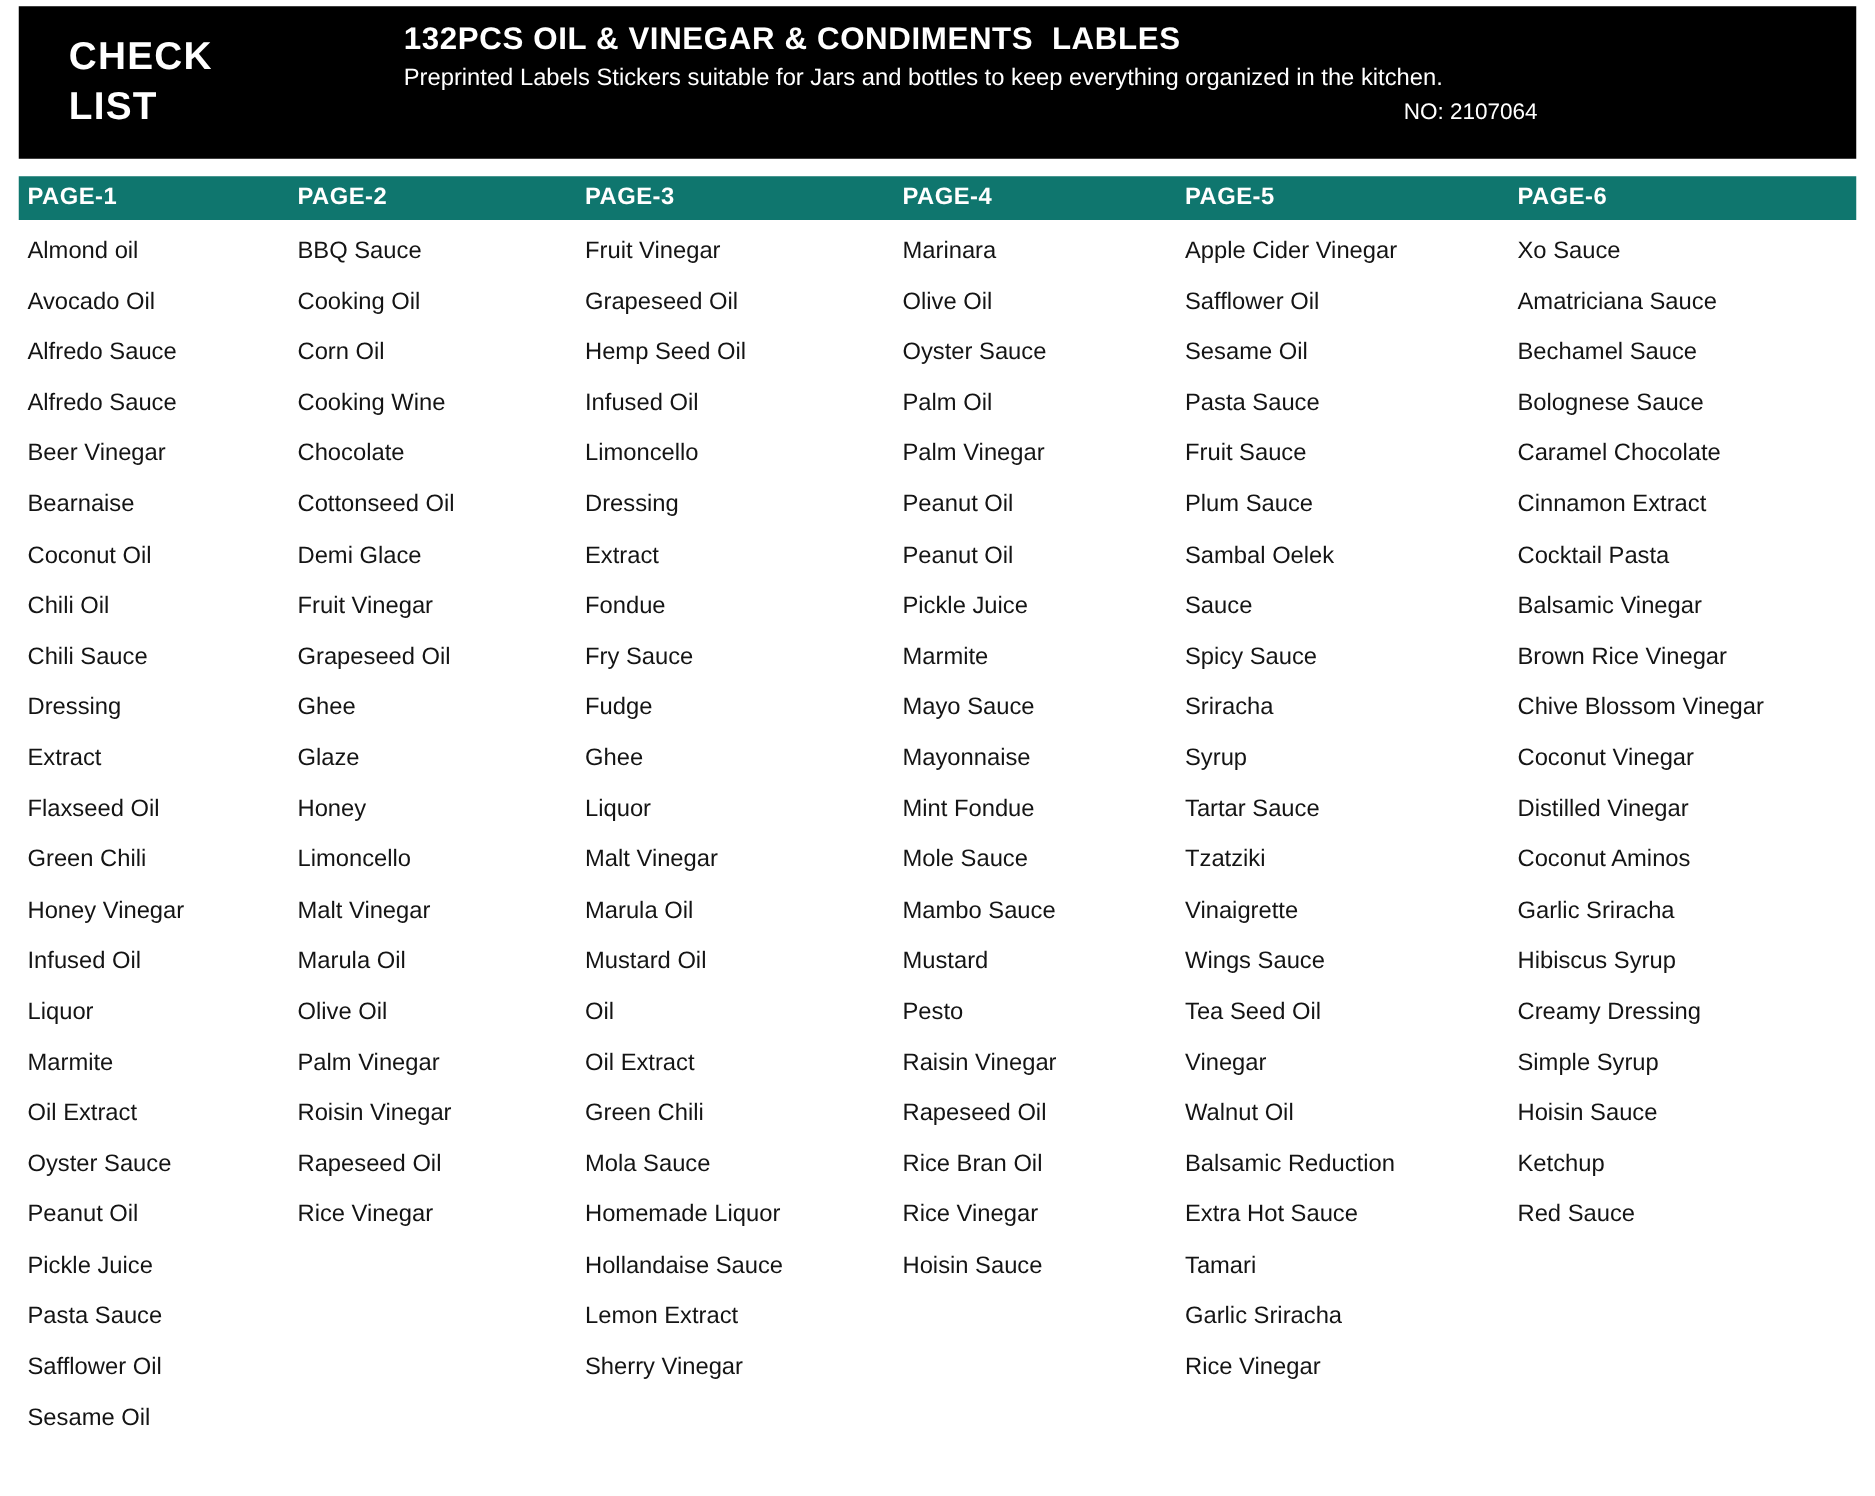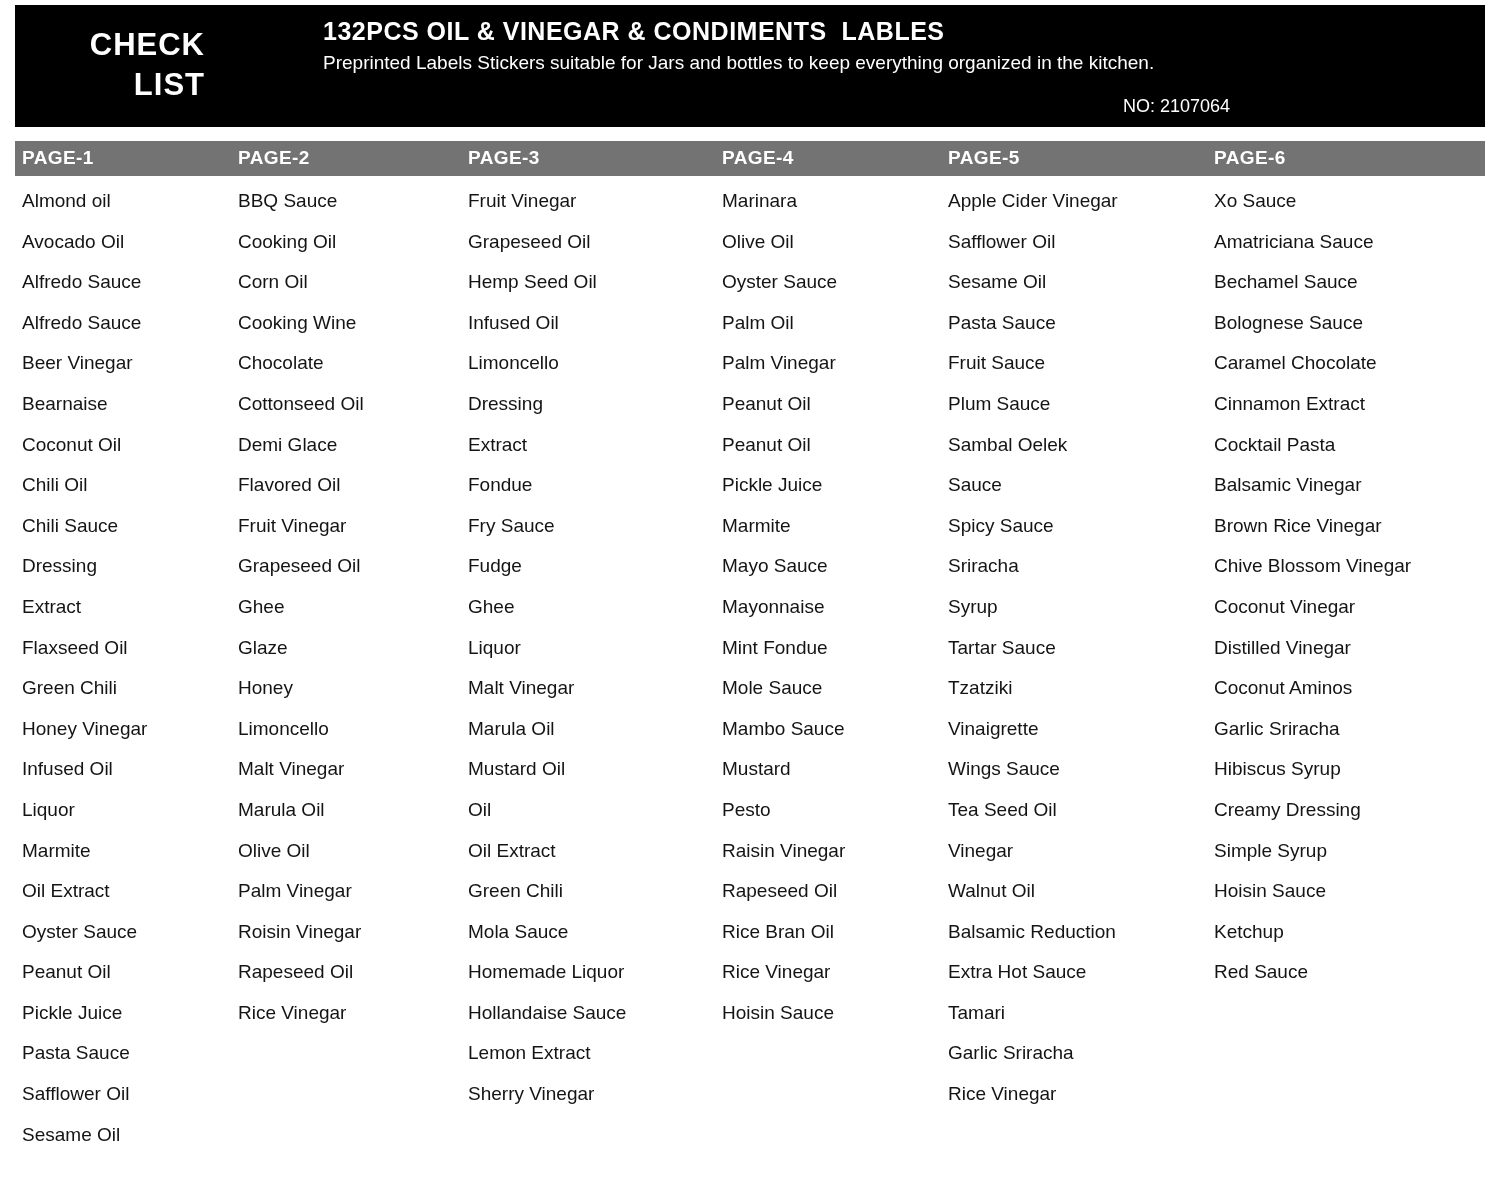--- a/index.html
+++ b/index.html
@@ -28,21 +28,21 @@
   }
   .brand {
     width: 230px;
     display: flex;
     align-items: center;
     justify-content: center;
     padding-top: 8px;
   }
   .brand-text {
     width: 150px;
-    text-align: right;
+    text-align: left;
     font-weight: bold;
     font-size: 31px;
     letter-spacing: 1px;
     line-height: 1.3;
   }
   .header-main {
     flex: 1;
     padding-left: 78px;
     box-sizing: border-box;
   }
@@ -53,25 +53,25 @@
     white-space: pre;
   }
   .subtitle {
     font-size: 19px;
     margin-top: 6px;
   }
   .doc-number {
     font-size: 18px;
     text-align: right;
     padding-right: 255px;
-    margin-top: 22px;
+    margin-top: 5px;
   }
   
   .page-header-bar {
-    background: #737373;
+    background: #0f766e;
     margin-top: 14px;
   }
   .cols {
     display: grid;
     grid-template-columns: 216px 230px 254px 226px 266px 1fr;
     padding: 0 7px;
   }
   .page-label {
     color: #ffffff;
     font-weight: bold;
@@ -148,21 +148,20 @@
         <div class="item">Sesame Oil</div>
       </div>
       <div class="page-col">
         <div class="item">BBQ Sauce</div>
         <div class="item">Cooking Oil</div>
         <div class="item">Corn Oil</div>
         <div class="item">Cooking Wine</div>
         <div class="item">Chocolate</div>
         <div class="item">Cottonseed Oil</div>
         <div class="item">Demi Glace</div>
-        <div class="item">Flavored Oil</div>
         <div class="item">Fruit Vinegar</div>
         <div class="item">Grapeseed Oil</div>
         <div class="item">Ghee</div>
         <div class="item">Glaze</div>
         <div class="item">Honey</div>
         <div class="item">Limoncello</div>
         <div class="item">Malt Vinegar</div>
         <div class="item">Marula Oil</div>
         <div class="item">Olive Oil</div>
         <div class="item">Palm Vinegar</div>

